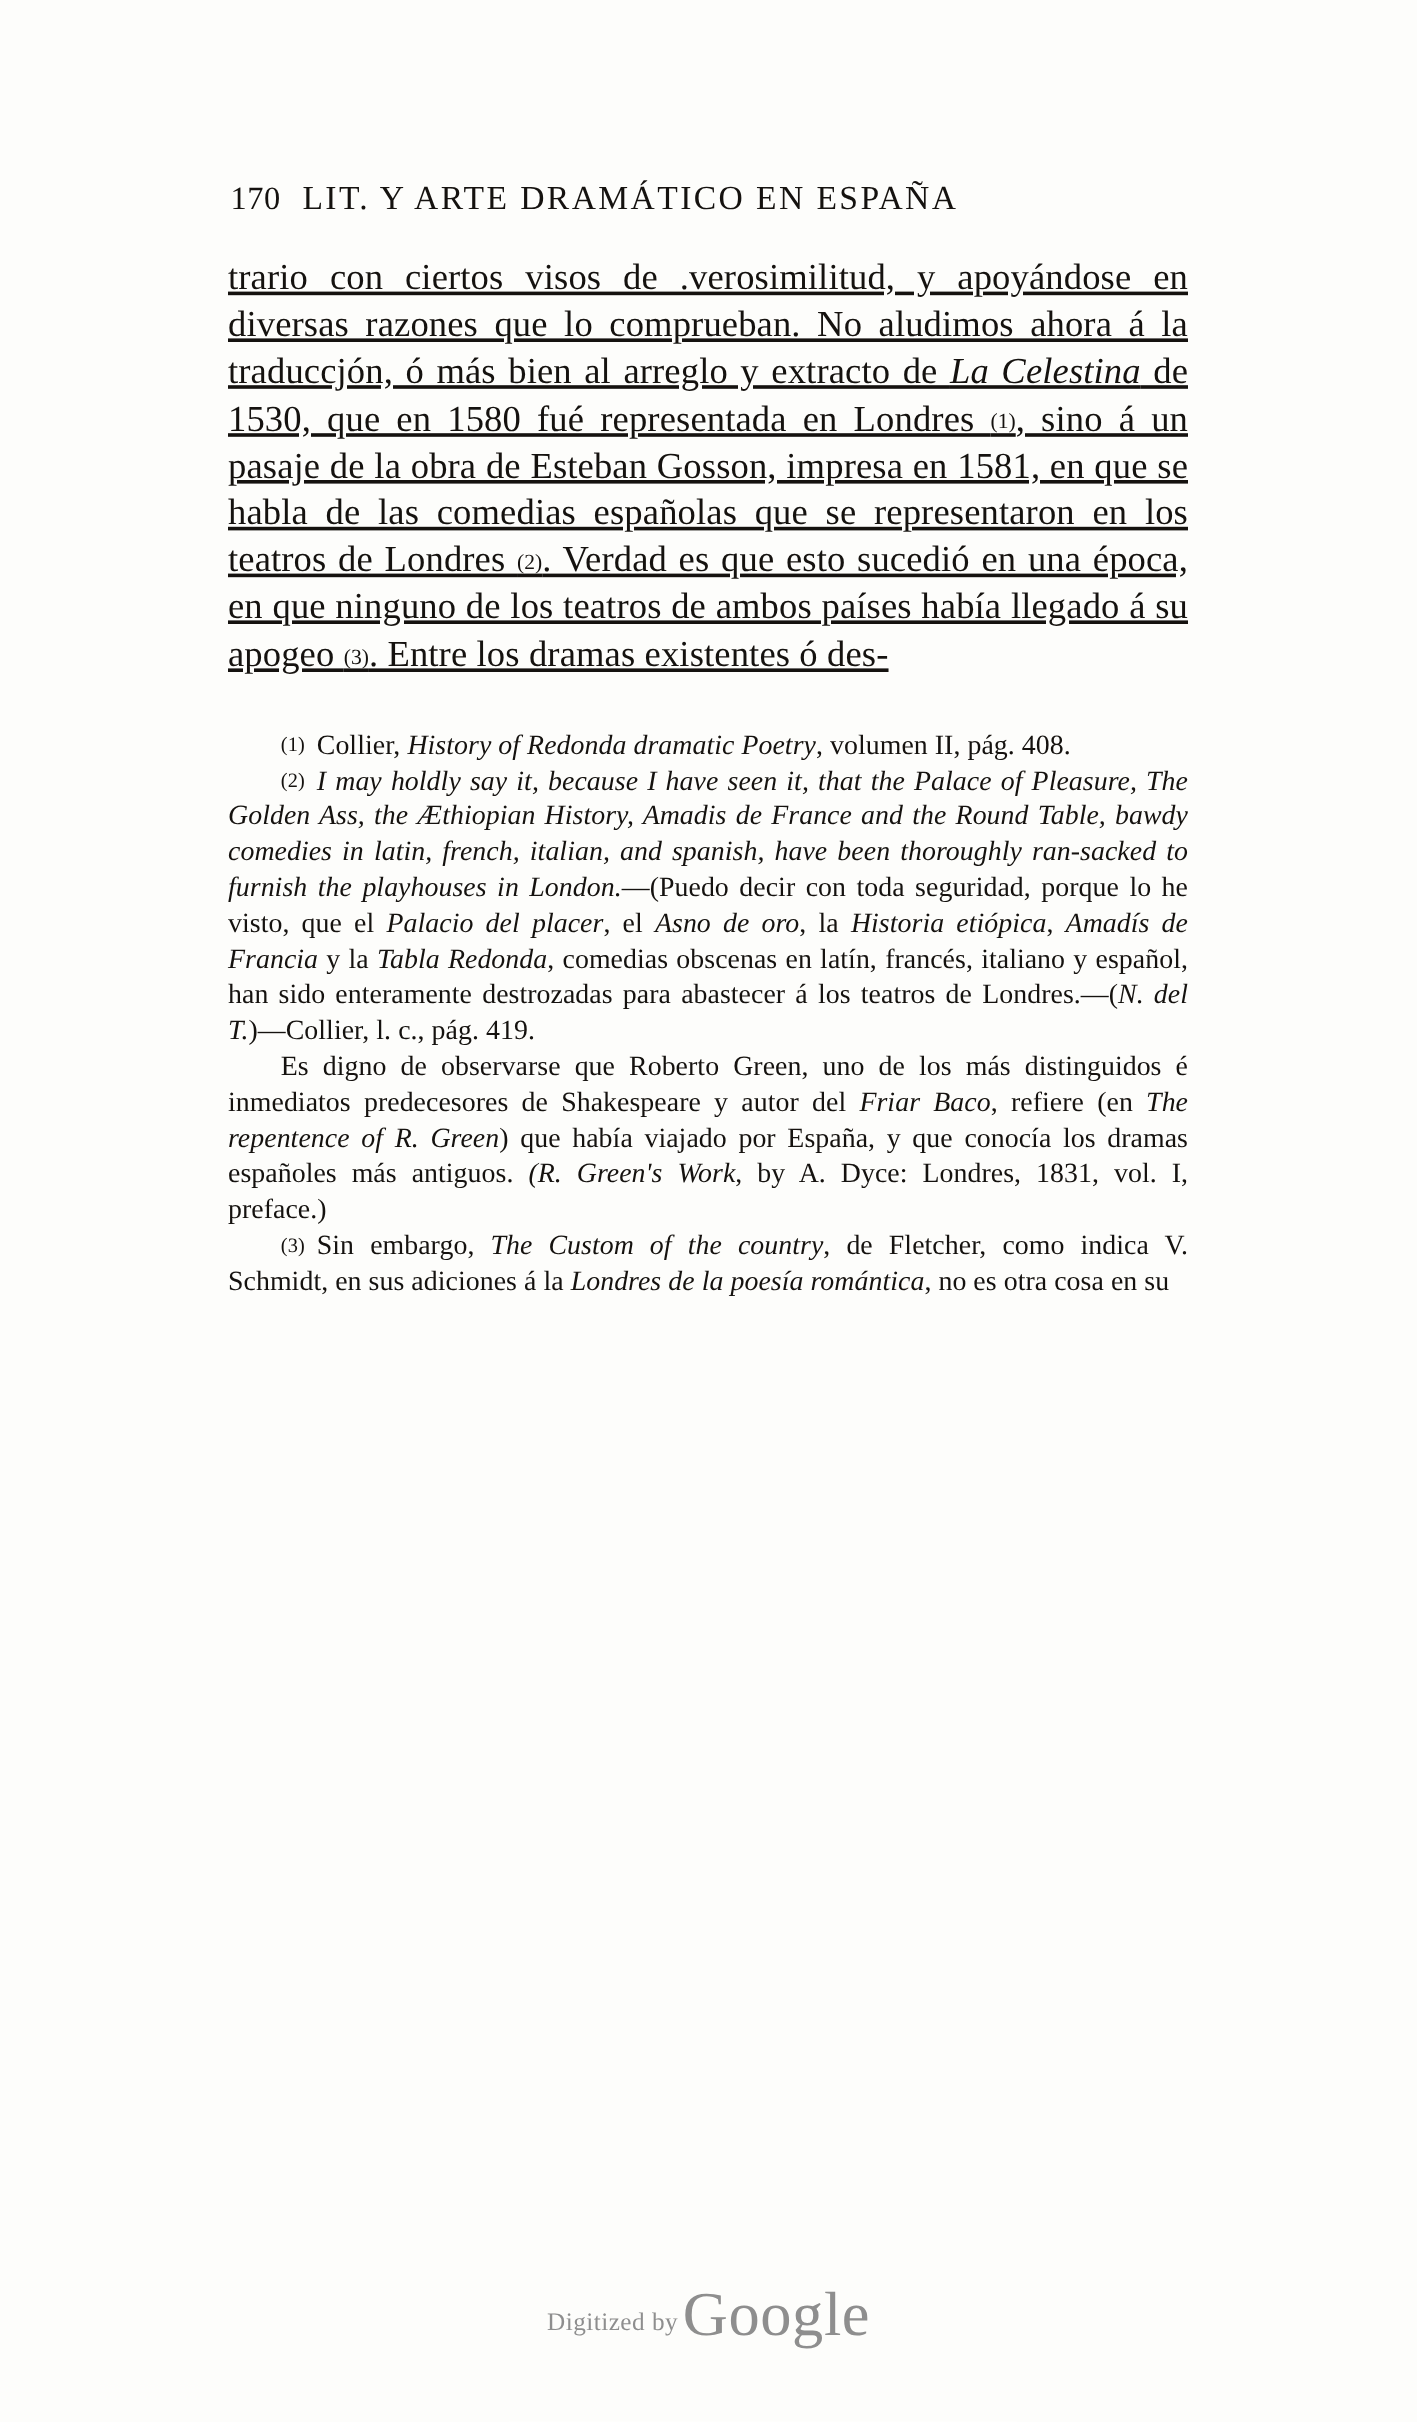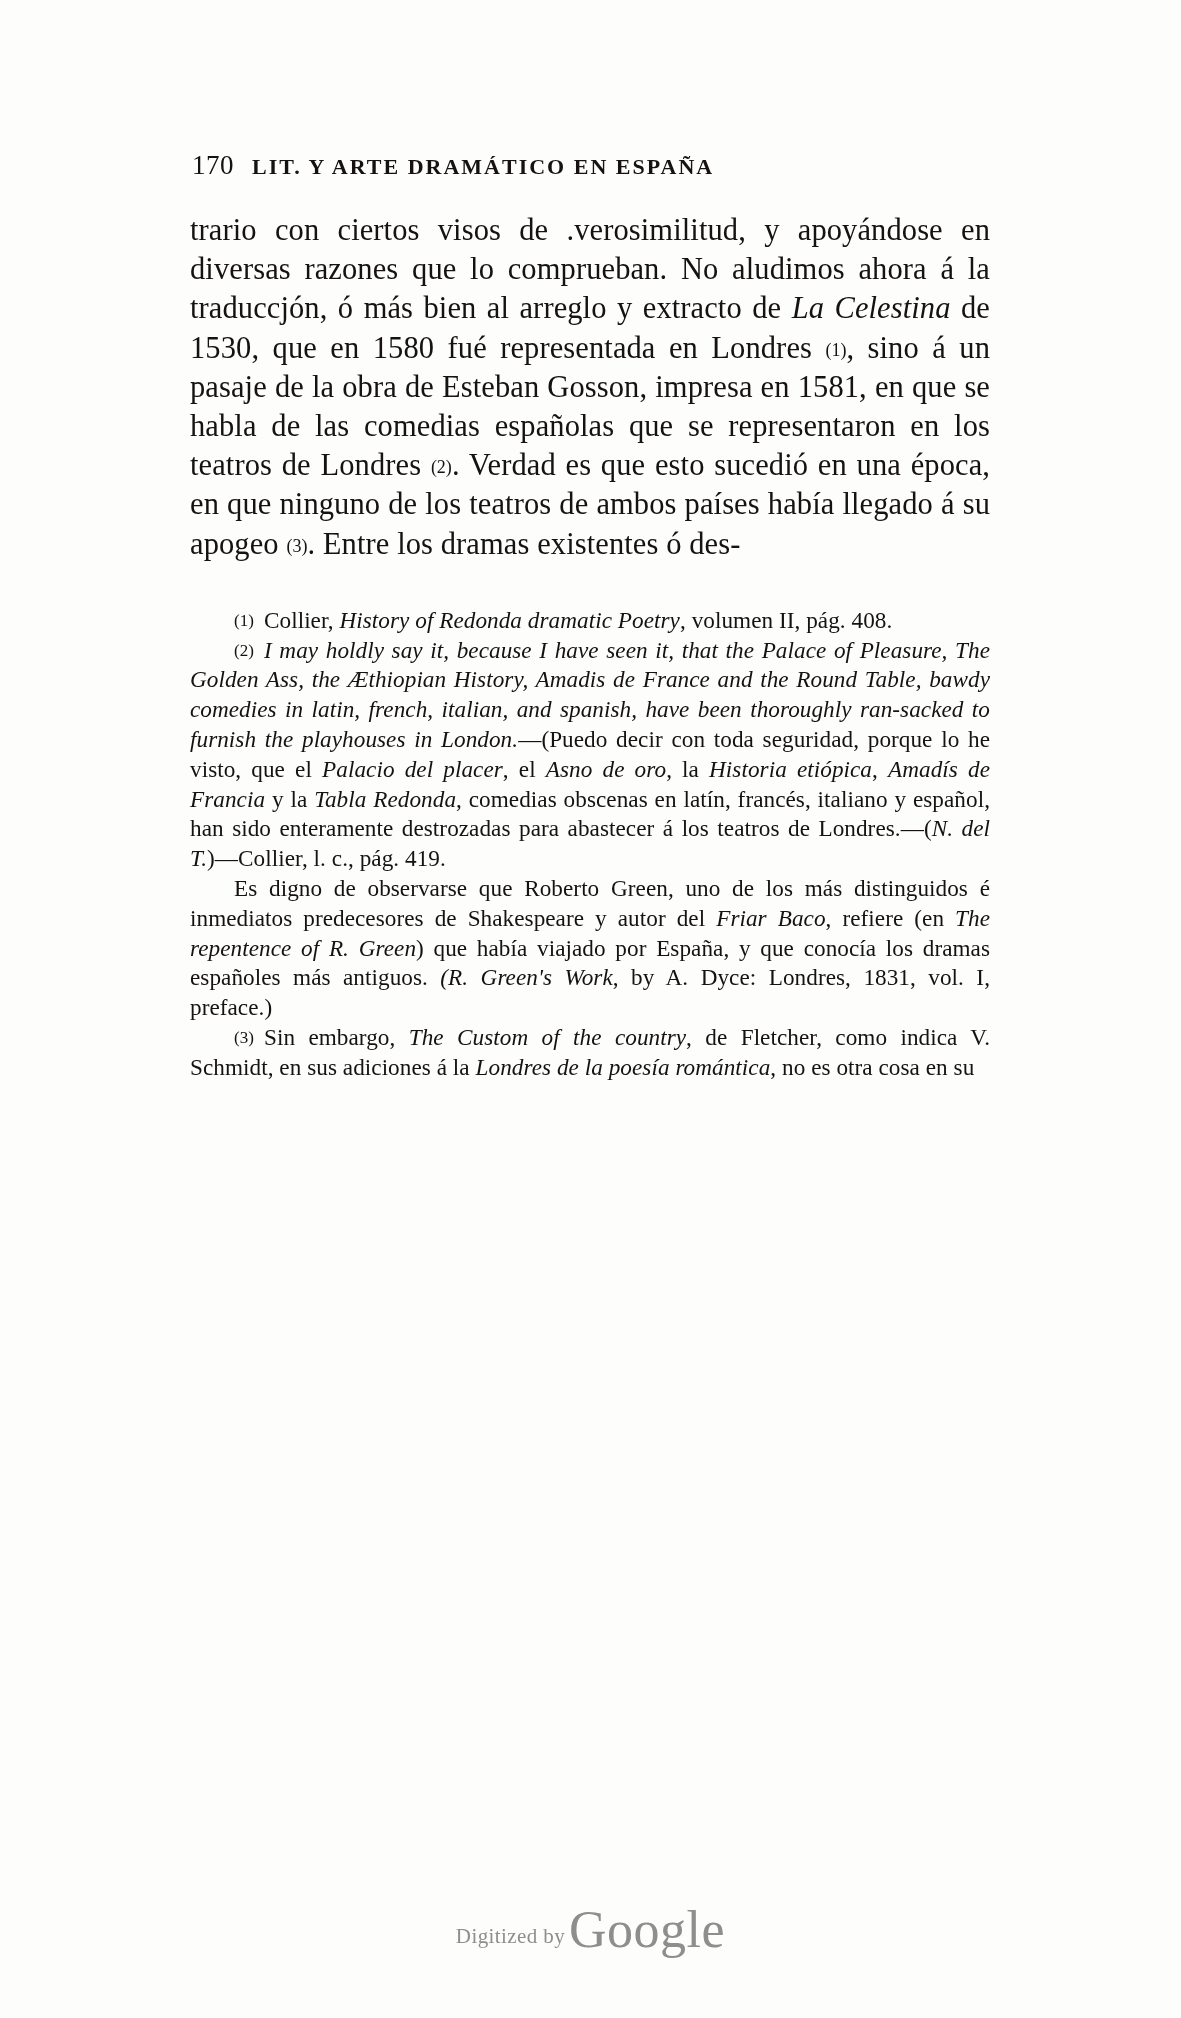--- a/index.html
+++ b/index.html
@@ -39,36 +39,36 @@
     letter-spacing: 1.2px;
     margin-bottom: 30px;
     padding-left: 2px;
     color: #15120f;
   }
   .running-head .folio {
     font-size: 27px;
     letter-spacing: 0.5px;
   }
   .running-head .title {
-    font-size: 22px;
+    font-size: 28px;
     letter-spacing: 2.0px;
-    font-weight: bold;
   }
 
   
   .body-text {
     font-size: 30.5px;
     line-height: 1.285;
     text-align: justify;
     text-justify: inter-word;
     letter-spacing: 0.1px;
     color: #15120f;
   }
   .body-text p {
     margin: 0;
+    text-decoration: underline;
   }
   .it { font-style: italic; }
   .sup-note {
     font-size: 18px;
     vertical-align: 2px;
     letter-spacing: 0;
   }
 
   
   .footnotes {

